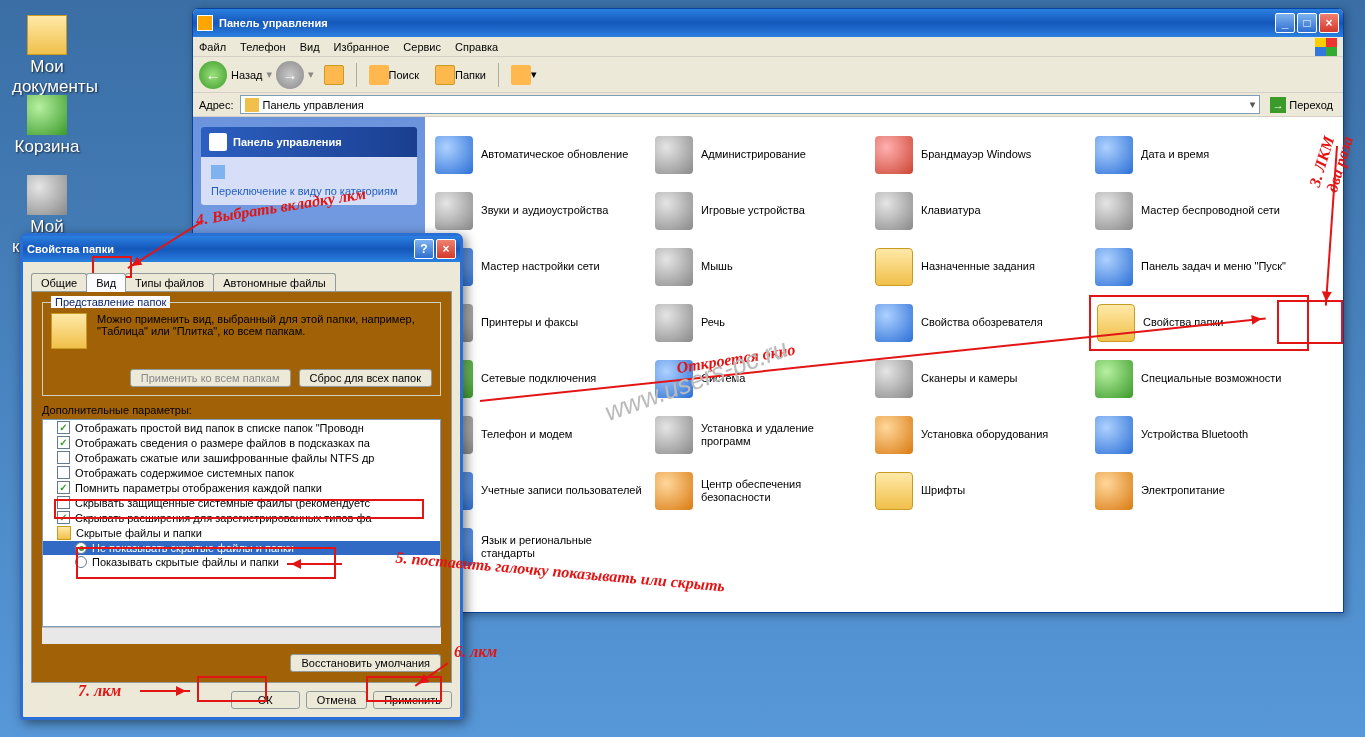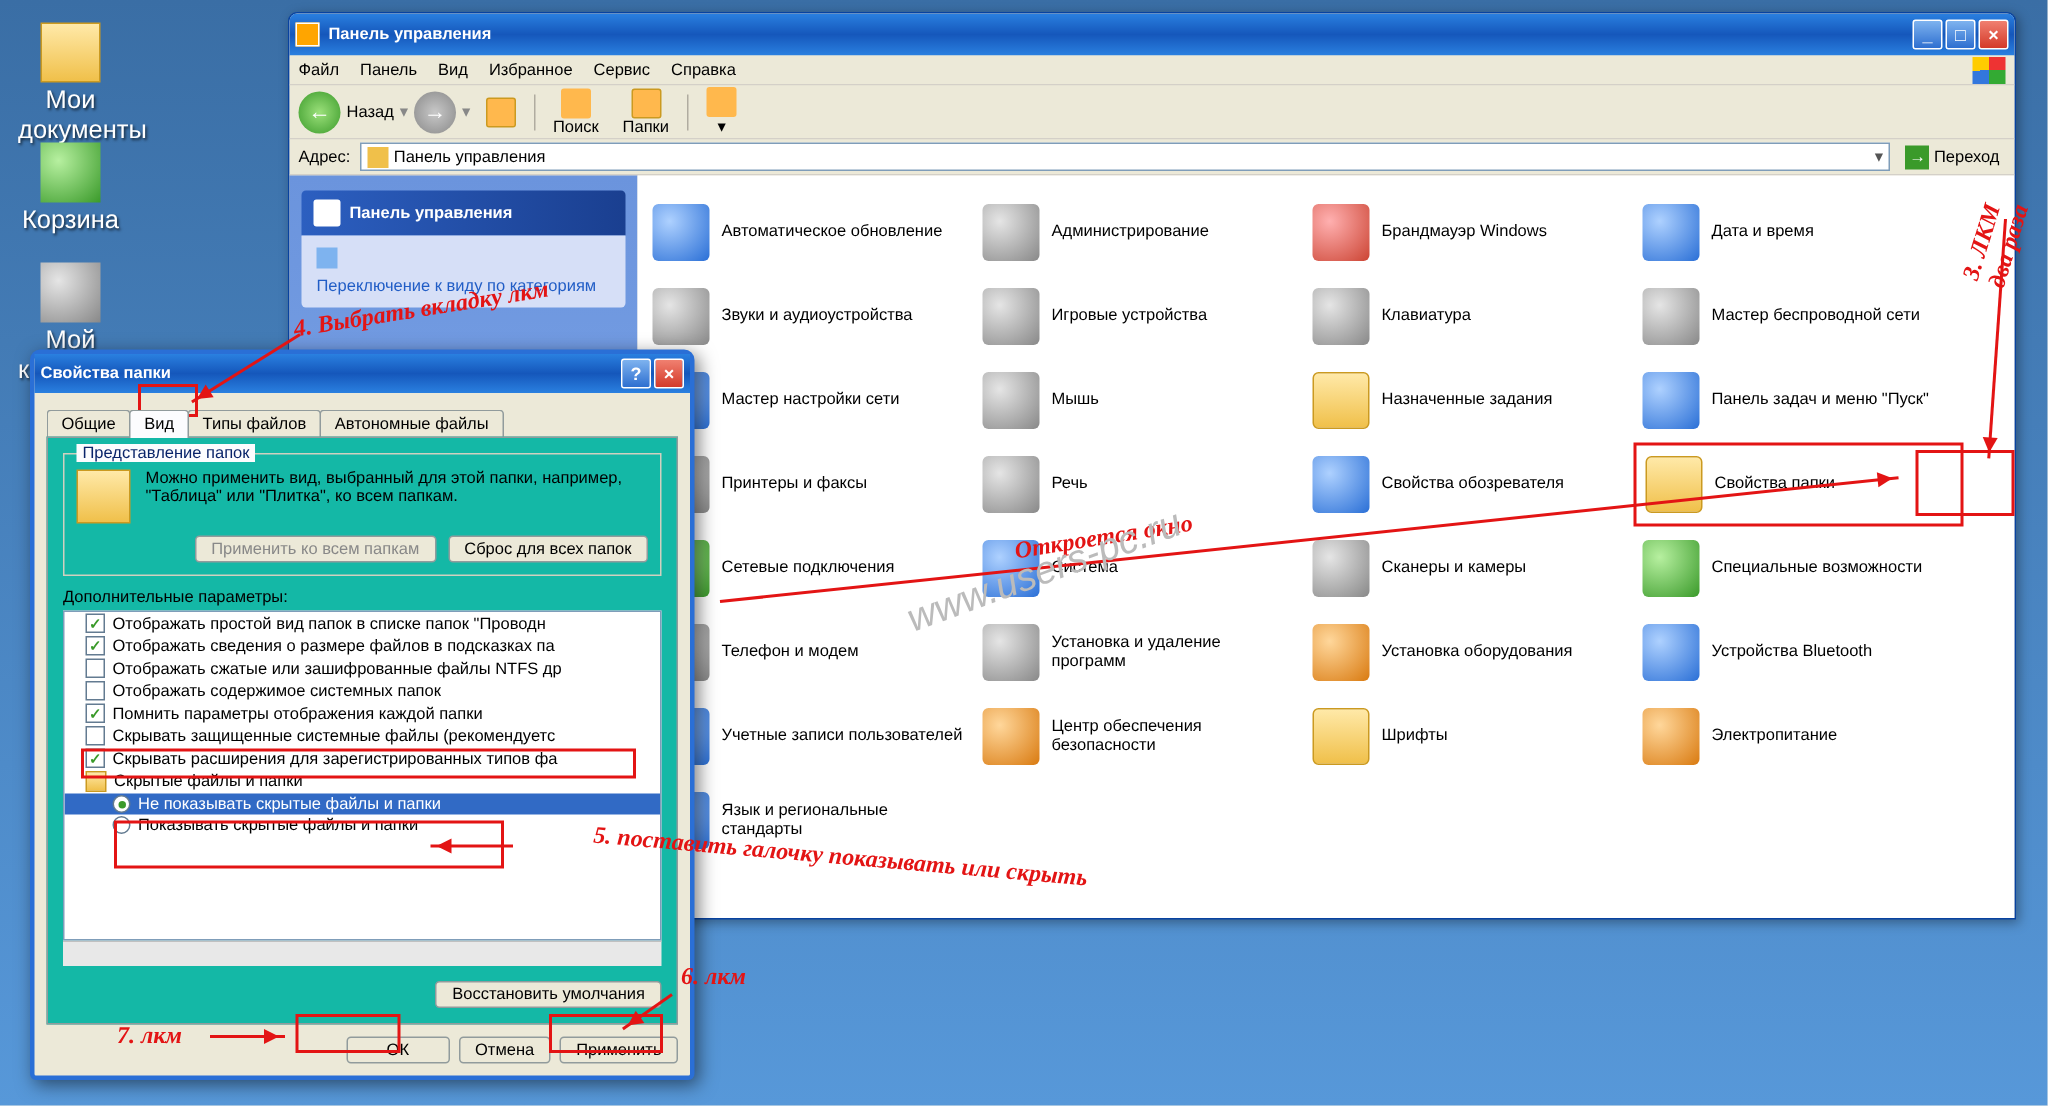--- a/index.html
+++ b/index.html
@@ -18,21 +18,21 @@
 .winbtn{width:20px;height:20px;border:1px solid #fff;border-radius:2px;background:linear-gradient(to bottom,#7eb3ef,#2e6fd0);color:#fff;display:flex;align-items:center;justify-content:center;font-size:12px;font-weight:bold;cursor:pointer;}
 .winbtn.close{background:linear-gradient(to bottom,#f08070,#d43a2a);}
 .menubar{height:20px;background:#ece9d8;display:flex;align-items:center;padding:0 6px;gap:14px;border-bottom:1px solid #d4d0c8;}
 .menubar span{cursor:pointer;}
 .menubar .flag{margin-left:auto;width:22px;height:18px;background:conic-gradient(#e33 0 25%,#3a3 0 50%,#37d 0 75%,#fc0 0);}
 
 .toolbar{height:36px;background:#ece9d8;display:flex;align-items:center;padding:0 6px;gap:4px;border-bottom:1px solid #d4d0c8;}
 .nav-btn{width:28px;height:28px;border-radius:14px;display:flex;align-items:center;justify-content:center;color:#fff;font-size:15px;font-weight:bold;}
 .nav-back{background:radial-gradient(circle,#9be07a,#3a9a2a);}
 .nav-fwd{background:radial-gradient(circle,#c8c8c8,#888);}
-.tb-btn{display:flex;align-items:center;gap:0;padding:3px 6px;cursor:pointer;flex-direction:column;}
+.tb-btn{display:flex;align-items:center;gap:0;padding:3px 6px;cursor:pointer;}
 .tb-btn .ic{width:20px;height:20px;background:#ffb84d;border-radius:2px;}
 .tb-sep{width:1px;height:24px;background:#b0aca0;margin:0 2px;}
 
 .addrbar{height:24px;background:#ece9d8;display:flex;align-items:center;padding:0 6px;gap:6px;border-bottom:1px solid #d4d0c8;}
 .addr-input{flex:1;height:19px;background:#fff;border:1px solid #7f9db9;padding:1px 4px;display:flex;align-items:center;gap:4px;}
 .go-btn{display:flex;align-items:center;gap:3px;padding:0 4px;}
 .go-btn .ic{width:16px;height:16px;background:#3a9a2a;color:#fff;display:flex;align-items:center;justify-content:center;}
 
 .cp-body{display:flex;height:496px;}
 .side-panel{width:232px;background:linear-gradient(to bottom,#6b94dd 0%,#85aeee 100%);padding:10px 8px;}
@@ -46,25 +46,25 @@
 .item .ic{width:38px;height:38px;flex-shrink:0;border-radius:4px;}
 .item span{line-height:1.2;}
 
 
 .dlg{position:absolute;left:20px;top:233px;width:443px;height:487px;background:#ece9d8;border:3px solid #2a6fd6;border-radius:7px 7px 4px 4px;box-shadow:3px 3px 12px rgba(0,0,0,.5);display:flex;flex-direction:column;}
 .dlg .titlebar{height:26px;}
 .dlg-body{padding:8px 8px 0;flex:1;display:flex;flex-direction:column;}
 .tabs-row{display:flex;align-items:flex-end;height:22px;}
 .tab{padding:3px 9px;background:#ece9d8;border:1px solid #919b9c;border-bottom:none;border-radius:3px 3px 0 0;cursor:pointer;margin-right:-1px;}
 .tab.active{background:#fcfcfe;position:relative;z-index:1;}
-.tabpage{border:1px solid #919b9c;background:#14b8a6;padding:10px;flex:1;display:flex;flex-direction:column;margin-top:-1px;}
+.tabpage{border:1px solid #919b9c;background:#a16207;padding:10px;flex:1;display:flex;flex-direction:column;margin-top:-1px;}
 .group{border:1px solid #d0d0bf;padding:10px 8px 8px;margin-bottom:8px;position:relative;}
 .group-title{position:absolute;top:-7px;left:8px;background:#fcfcfe;padding:0 4px;color:#0a246a;}
 .group-body{display:flex;gap:10px;}
-.group-btns{display:flex;gap:8px;margin-top:8px;justify-content:flex-end;}
+.group-btns{display:flex;gap:8px;margin-top:20px;justify-content:flex-end;}
 .btn{padding:2px 10px;background:#ece9d8;border:1px solid #919b9c;border-radius:3px;cursor:pointer;}
 .btn.disabled{color:#888;}
 .list-box{flex:1;border:1px solid #7f9db9;background:#fff;overflow:auto;position:relative;}
 .opt{display:flex;align-items:center;gap:5px;padding:1px 4px;}
 .opt.sel{background:#316ac5;color:#fff;}
 .opt .chk{width:13px;height:13px;border:1px solid #637b91;background:#fff;display:flex;align-items:center;justify-content:center;color:#3a9a2a;font-size:10px;font-weight:bold;}
 .opt .rdo{width:12px;height:12px;border:1px solid #637b91;border-radius:50%;background:#fff;display:flex;align-items:center;justify-content:center;}
 .opt .rdo.on::after{content:'';width:5px;height:5px;background:#3a9a2a;border-radius:50%;}
 .hscroll{height:17px;border-top:1px solid #c0c0c0;background:#e8e8e8;}
 
@@ -110,21 +110,21 @@
     <div class="ticon"></div>
     <span>Панель управления</span>
     <div class="winbtns">
       <div class="winbtn">_</div>
       <div class="winbtn">□</div>
       <div class="winbtn close">×</div>
     </div>
   </div>
   <div class="menubar">
     <span>Файл</span>
-    <span>Панель</span>
+    <span>Телефон</span>
     <span>Вид</span>
     <span>Избранное</span>
     <span>Сервис</span>
     <span>Справка</span>
     <div class="flag"></div>
   </div>
   <div class="toolbar">
     <div class="nav-btn nav-back">←</div>
     <span>Назад</span>
     <span style="color:#888">▾</span>

